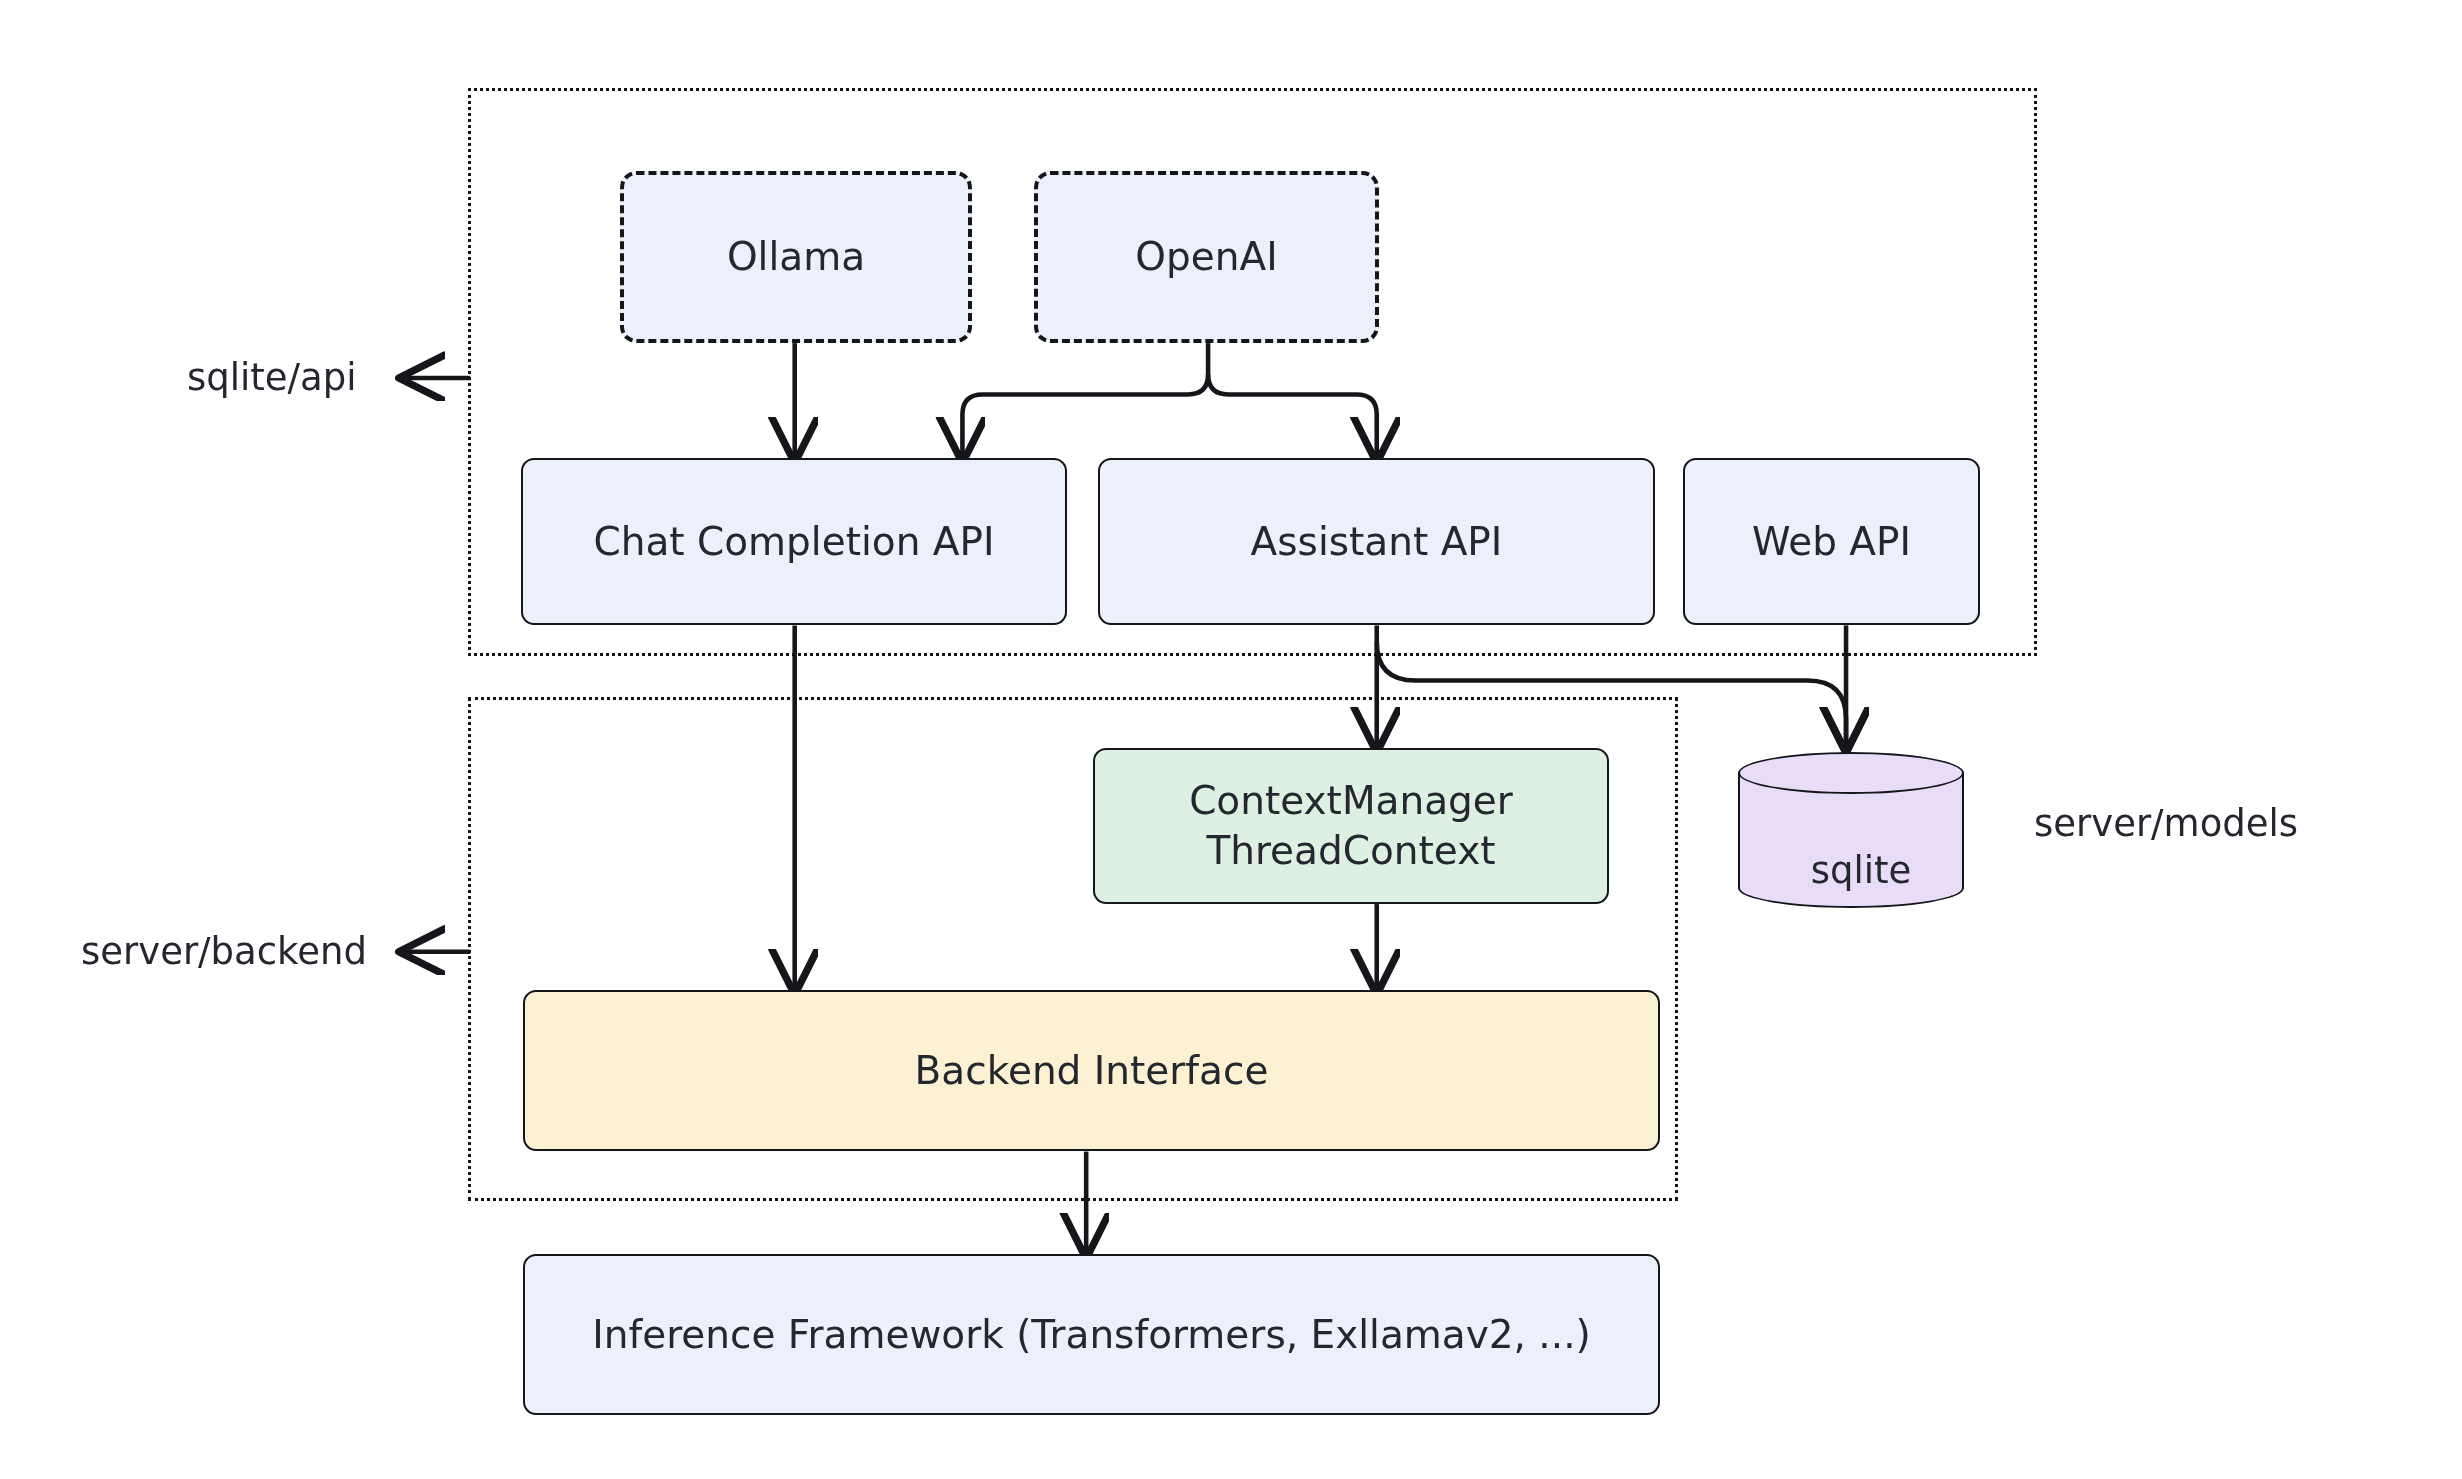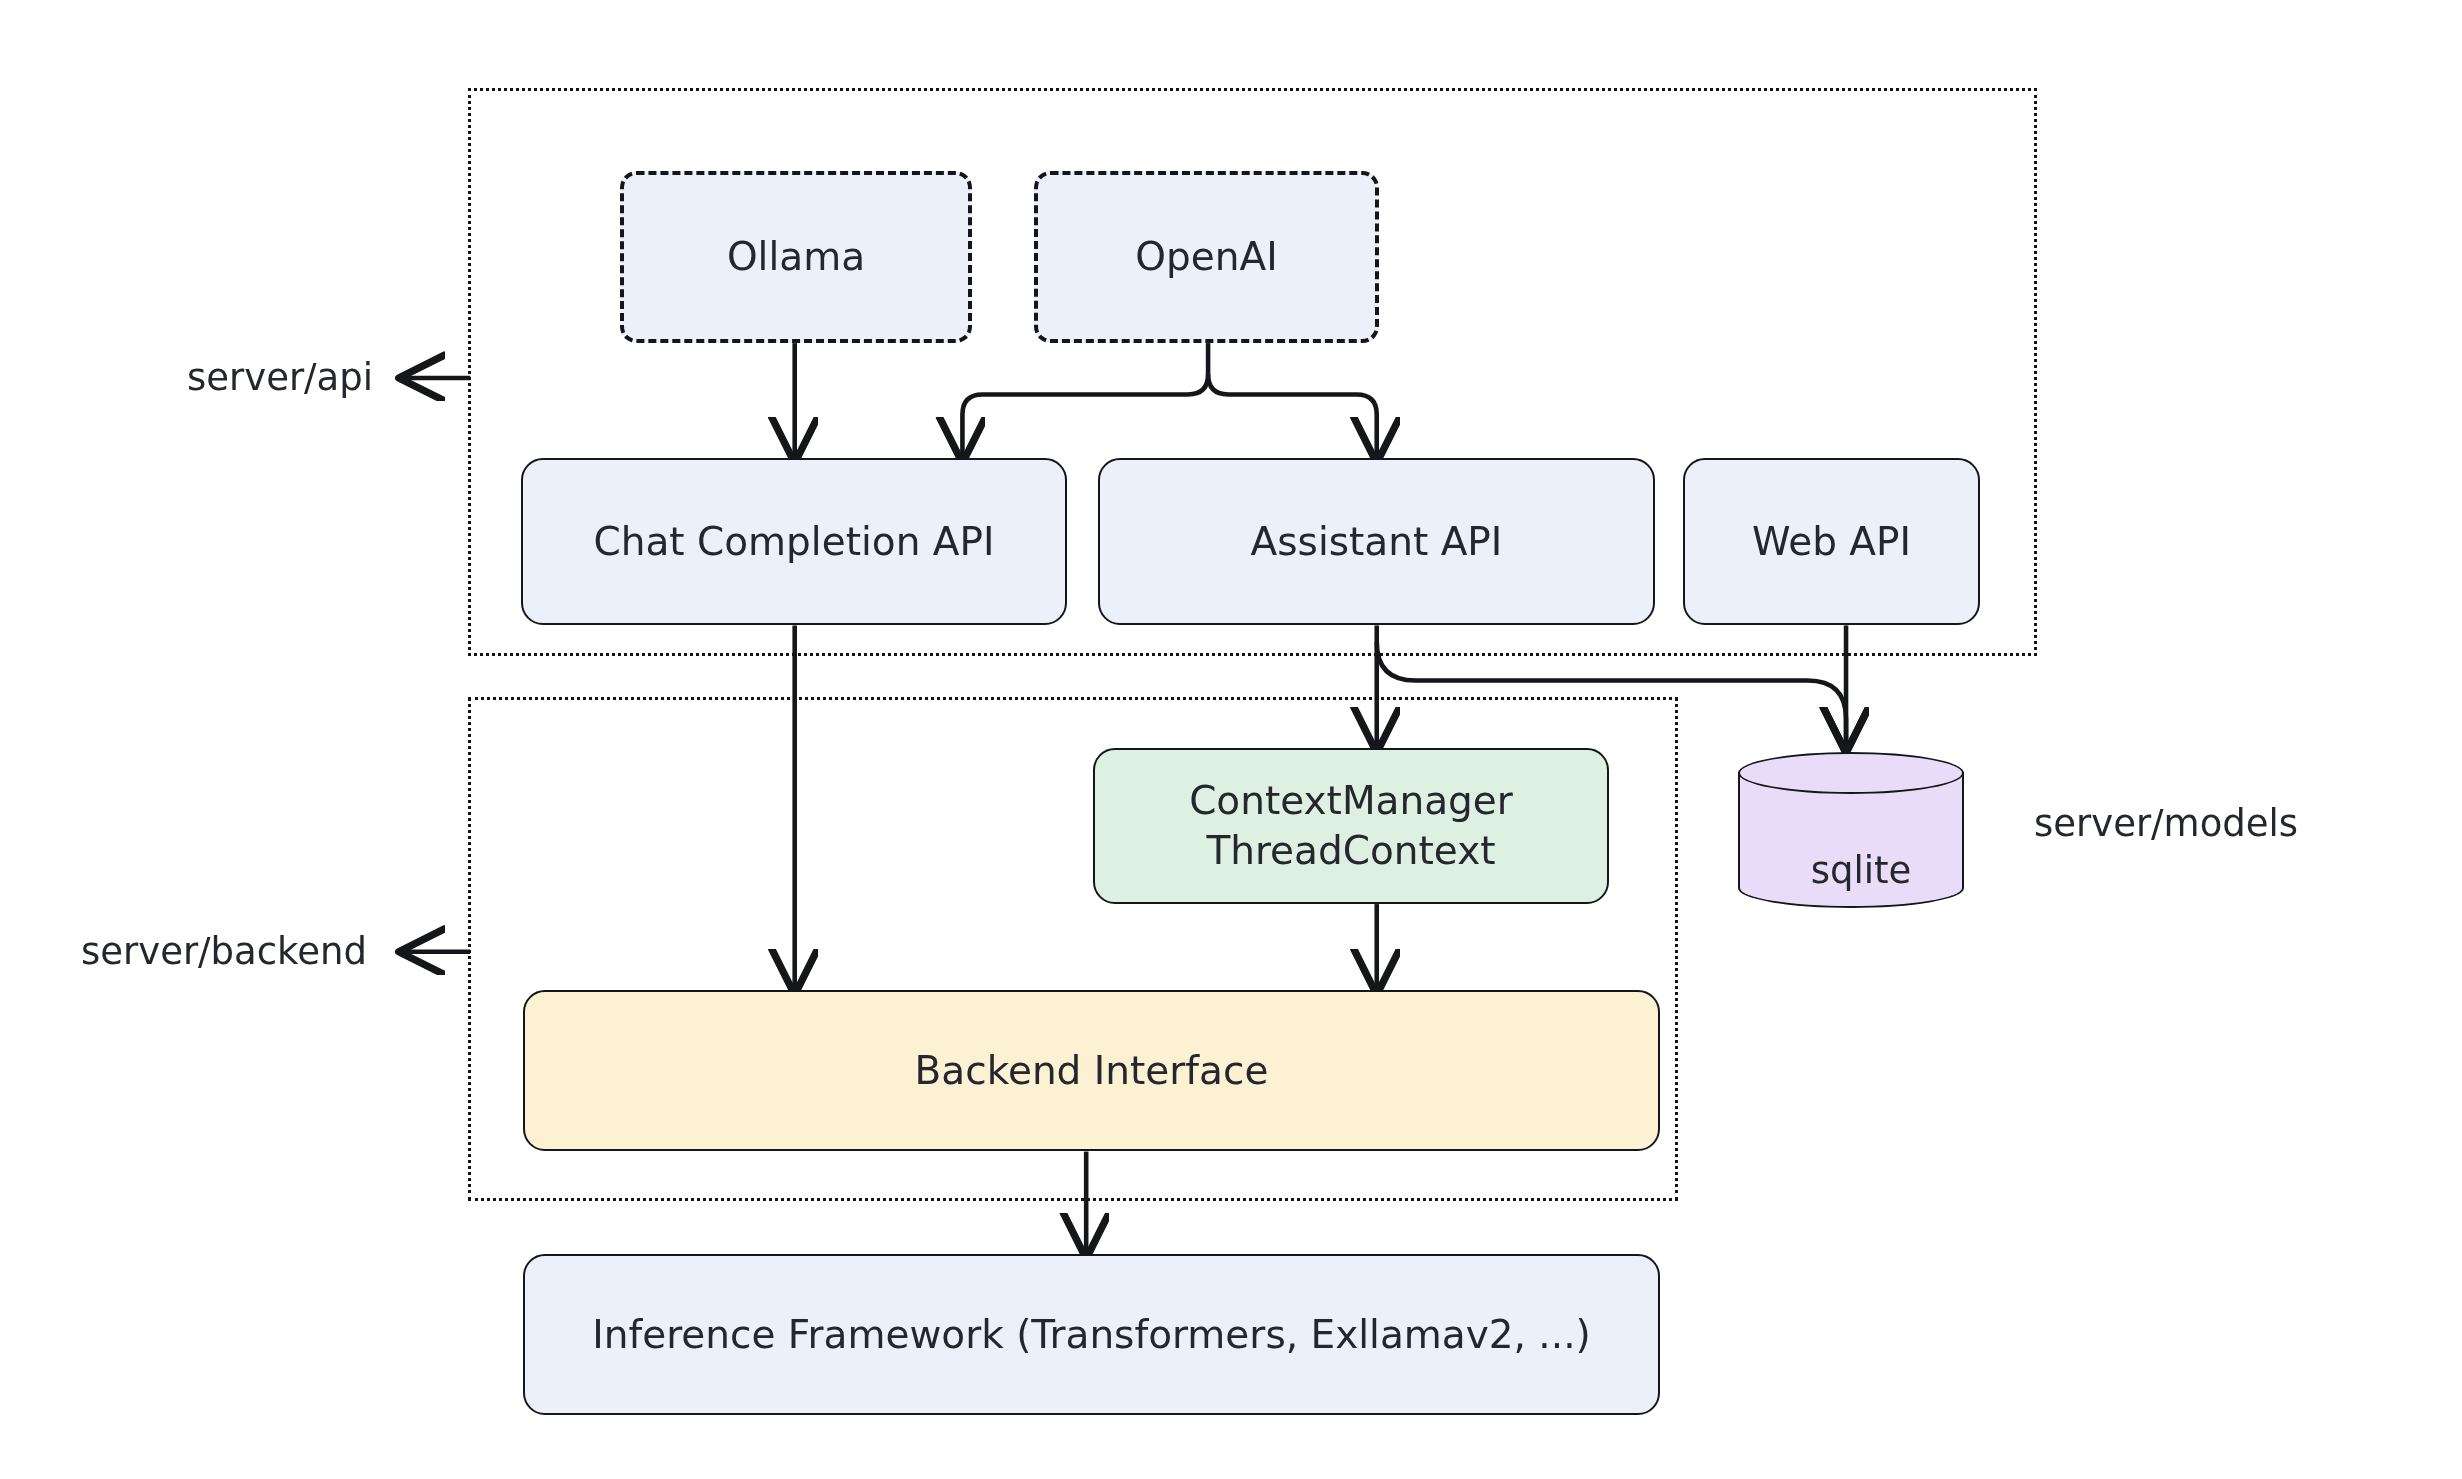--- a/index.html
+++ b/index.html
@@ -31,21 +31,21 @@
     box-sizing: border-box;
     display: flex;
     align-items: center;
     justify-content: center;
     text-align: center;
     color: #24272e;
     line-height: 1.28;
   }
   .node-box {
     border: 2.8px solid #14161a;
-    border-radius: 22px;
+    border-radius: 13px;
   }
   .node-box.dashed {
     border-style: dashed;
     border-width: 4.6px;
     border-radius: 16.5px;
   }
   .fill-blue   { background: #ecf0fa; }
   .fill-green  { background: #ddf0e2; }
   .fill-yellow { background: #fdf1d4; }
 
@@ -146,21 +146,21 @@
 
       <path d="M513,412 L440,412" marker-end="url(#arrowhead)"></path>
       <path d="M513,1038 L440,1038" marker-end="url(#arrowhead)"></path>
     </g>
   </svg>
 
   <div class="group-box" style="left:468px; top:88px; width:1569px; height:568px;"></div>
 
   <div class="group-box" style="left:468px; top:697px; width:1210px; height:504px;"></div>
 
-  <div class="group-label" style="left:187px; top:359px;">server/api</div>
+  <div class="group-label" style="left:187px; top:359px;">sqlite/api</div>
 
   <div class="group-label" style="left:81px; top:933px;">server/backend</div>
 
   <div class="free-label" style="left:2034px; top:805px;">server/models</div>
 
   <div class="node node-box dashed fill-blue" style="left:620px; top:171px; width:352px; height:172px; font-size:39px;">
     <span class="node-label">Ollama</span>
   </div>
 
   <div class="node node-box dashed fill-blue" style="left:1034px; top:171px; width:345px; height:172px; font-size:39px;">

